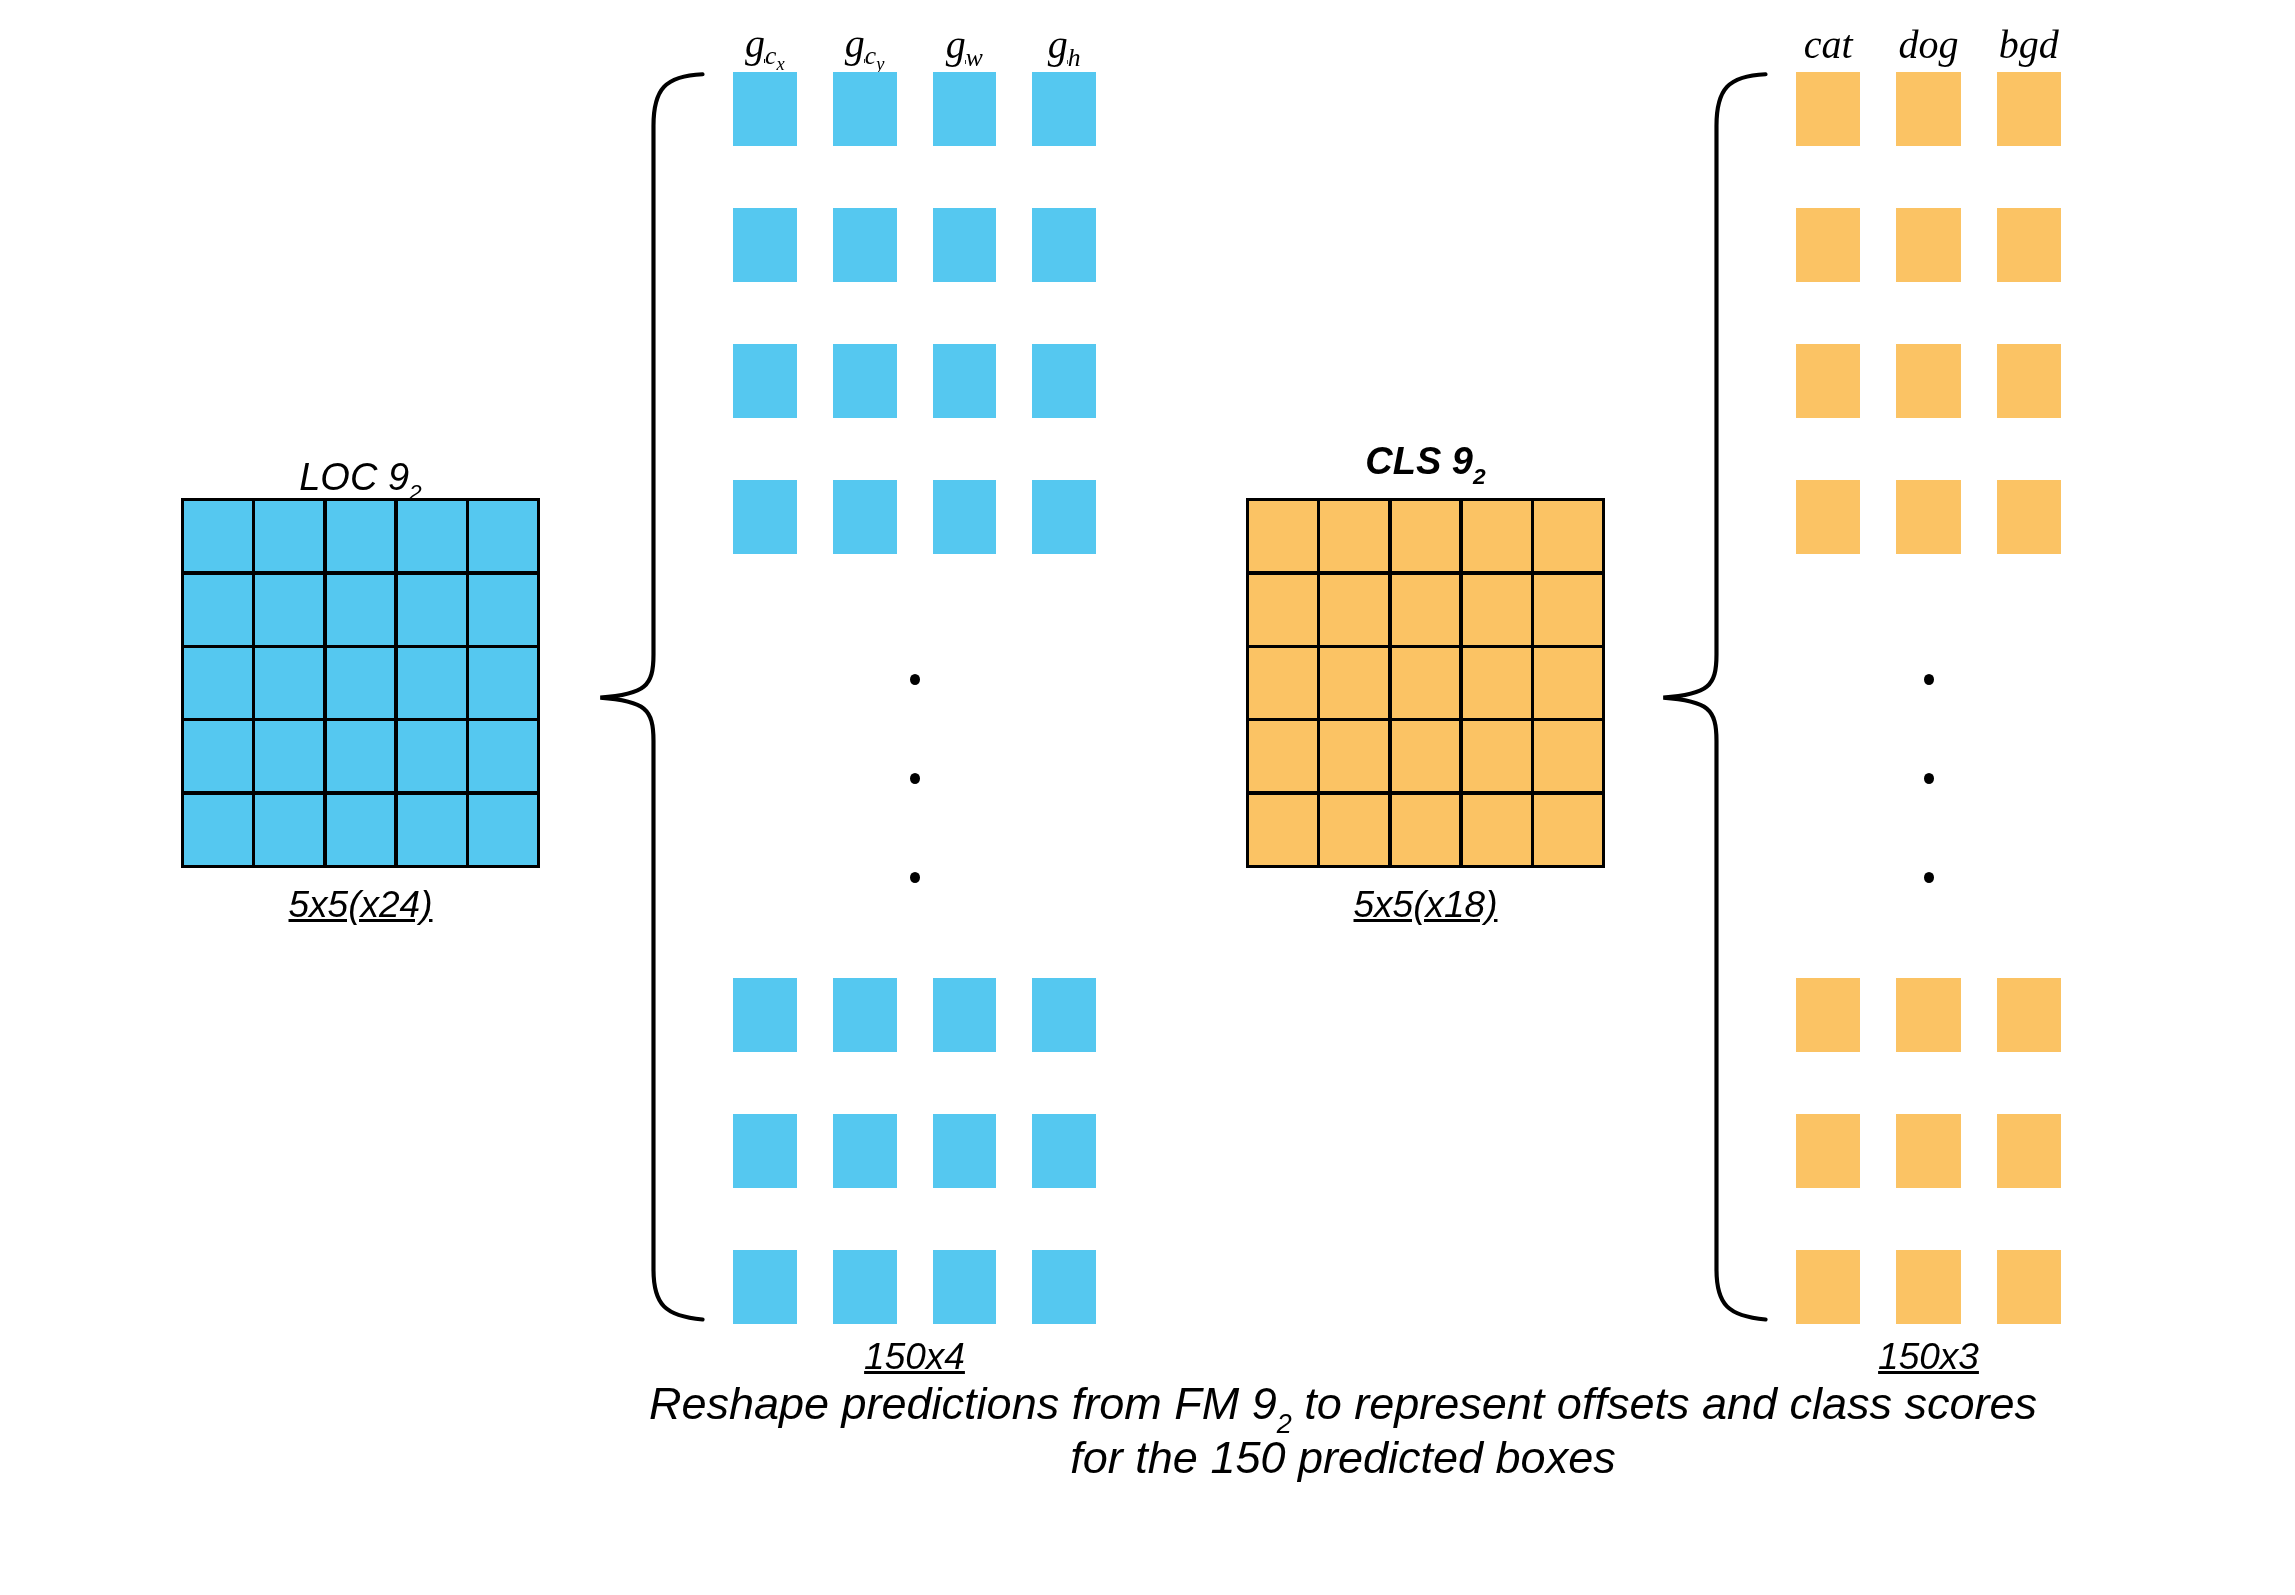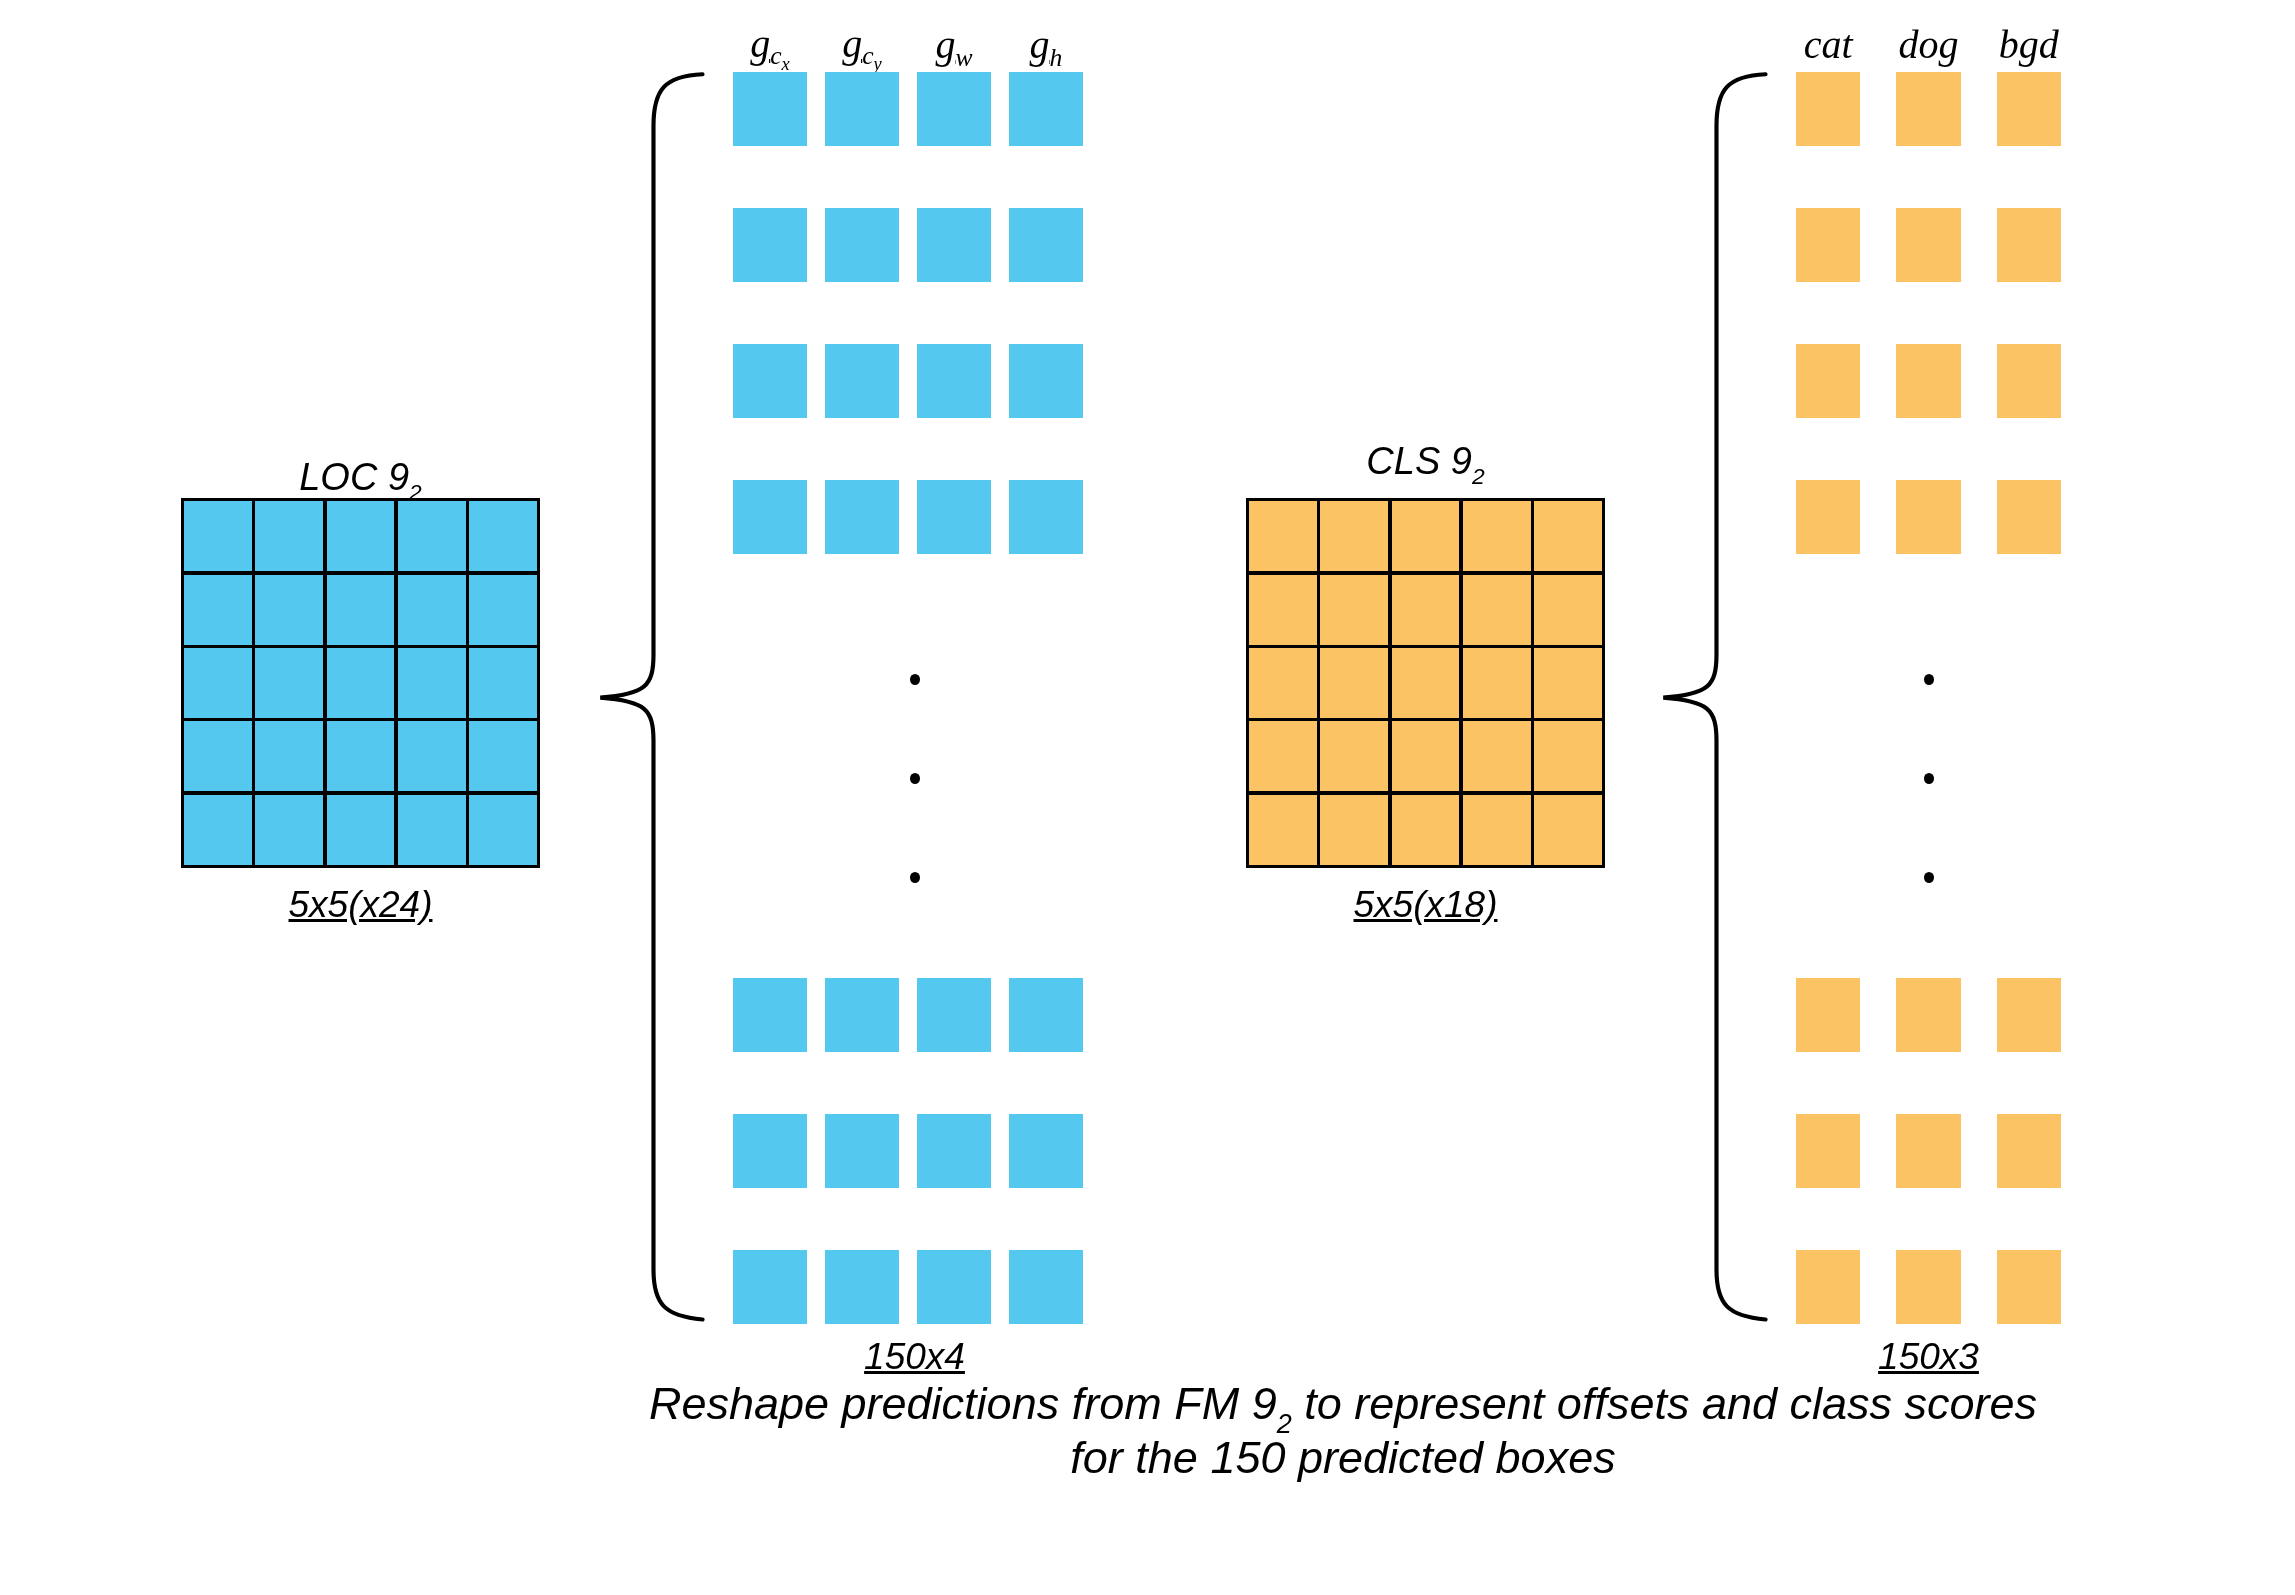--- a/index.html
+++ b/index.html
@@ -8,21 +8,21 @@
     font-family:"Liberation Sans",sans-serif;color:#000;overflow:hidden;
   }
   .abs{position:absolute;}
   .center{text-align:center;}
   .ital{font-style:italic;}
   
   .grid{display:grid;background:#000;padding:3.3px;gap:3.3px;box-sizing:border-box;}
   .grid .cell{background:var(--cell,#ccc);}
   
   .mrow{display:flex;margin-bottom:62px;}
-  .m4 .mrow,.m4h{gap:18px;text-decoration:underline;}
+  .m4 .mrow,.m4h{gap:36px;text-decoration:underline;}
   .m3 .mrow,.m3h{gap:36px;}
   .sq{width:74px;height:74px;background:var(--cell,#ccc);}
   .dots{position:relative;height:362px;}
   .dot{position:absolute;left:50%;transform:translateX(-50%);width:10px;height:10.8px;border-radius:50%;background:#000;}
   
   .hdr-row{display:flex;align-items:flex-end;}
   .hcell{width:74px;text-align:center;font-family:"Liberation Serif",serif;font-style:italic;font-size:40px;line-height:1;padding-bottom:3.3px;}
   .hcell sub{font-size:0.64em;line-height:0;vertical-align:-0.3em;}
   .hcell sub sub{font-size:0.72em;vertical-align:-0.35em;}
   
@@ -131,21 +131,21 @@
           <div class="sq"></div>
           <div class="sq"></div>
           <div class="sq"></div>
           <div class="sq"></div>
         </div>
       </div>
   </div>
 
   <div class="abs center ital slabel" style="left:733px;top:1337px;width:363px;">150x4</div>
 
-  <div class="abs center ital title" style="left:1246px;top:441px;width:359px;">
+  <div class="abs center ital title" style="left:1246px;top:441px;width:359px;font-weight:bold;">
     <span>CLS 9</span><sub class="tsub">2</sub>
   </div>
 
   <div class="abs grid" style="left: 1246px; top: 498px; width: 359px; height: 370px; --cell: #FBC364; grid-template-columns: repeat(5, 1fr); grid-template-rows: repeat(5, 1fr);">
       <div class="cell"></div>
       <div class="cell"></div>
       <div class="cell"></div>
       <div class="cell"></div>
       <div class="cell"></div>
       <div class="cell"></div>

